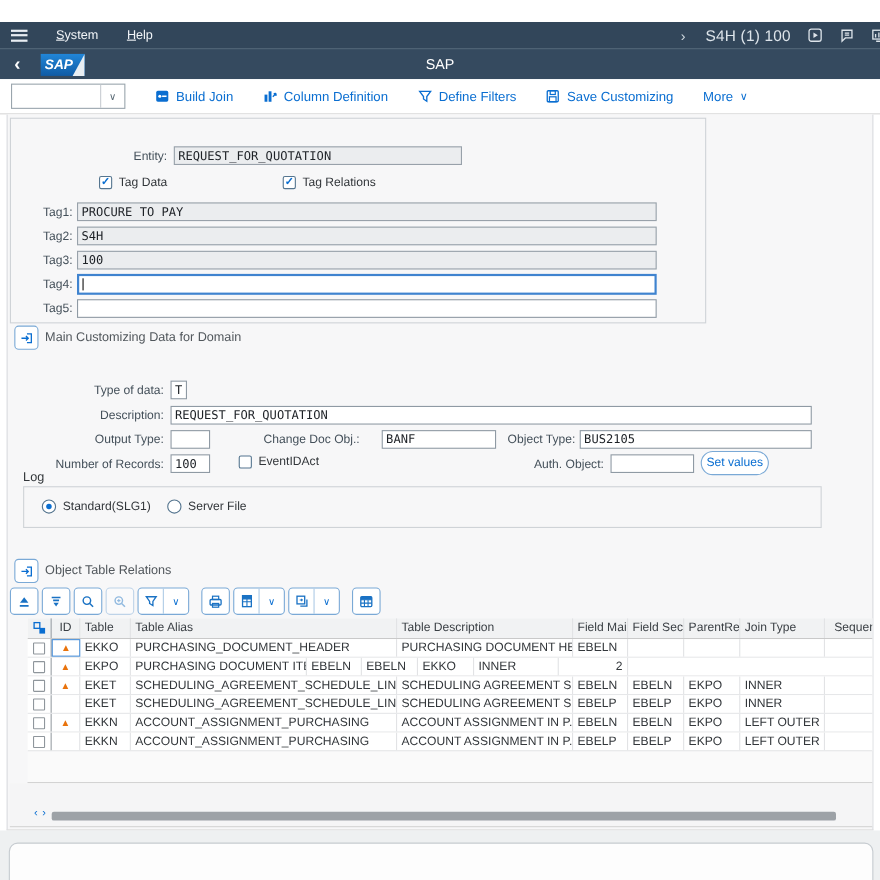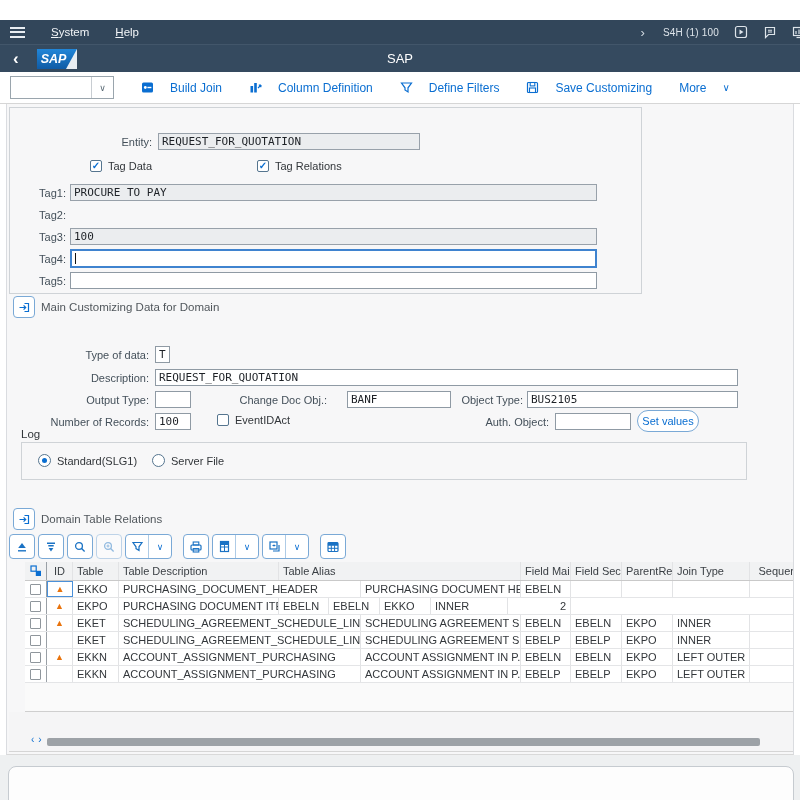--- a/index.html
+++ b/index.html
@@ -8,42 +8,42 @@
 
   
   .menubar { position:absolute; top:20px; left:0; width:800px; height:24px;
     background:#32465a; color:#fff; display:flex; align-items:center; font-size:11.5px; }
   .burger { width:15px; height:11px; margin-left:10px; display:flex; flex-direction:column; justify-content:space-between; cursor:pointer; }
   .burger i { display:block; height:2px; background:#e8edf2; }
   .menu-item { margin-left:26px; color:#f2f5f8; cursor:pointer; }
   .menu-item::first-letter { text-decoration:underline; }
   .menubar-right { position:absolute; right:0; top:0; height:24px; display:flex; align-items:center; color:#dde4ea; }
   .mb-chev { font-size:13px; margin-right:18px; color:#cfd8df; }
-  .sysinfo { font-size:10px; letter-spacing:.2px; }
+  .sysinfo { font-size:14px; letter-spacing:.2px; }
   .mb-ic { margin-left:15px; display:flex; align-items:center; }
 
   
   .appheader { position:absolute; top:44px; left:0; width:800px; height:28px;
     background:#354a5f; border-top:1px solid #42566a; display:flex; align-items:center; }
   .back { color:#fff; font-size:17px; line-height:1; margin-left:13px; cursor:pointer; font-weight:bold; }
   .saplogo { position:relative; margin-left:18px; width:40px; height:20px;
     background:linear-gradient(#2186d8,#0f5ba5); color:#fff; font-weight:bold; font-style:italic;
     font-size:12.5px; display:flex; align-items:center; padding-left:4px; overflow:hidden; }
   .saplogo::after { content:""; position:absolute; right:0; top:0;
     border-top:20px solid transparent; border-right:11px solid #e9eef2; }
   .apptitle { position:absolute; left:0; right:0; text-align:center; color:#fff; font-size:13px; }
 
   
   .toolbar { position:absolute; top:72px; left:0; width:800px; height:32px; background:#fff;
     border-bottom:1px solid #d6d6d6; display:flex; align-items:center; }
   .tb-select { width:104px; height:23px; margin-left:10px; border:1px solid #9aa5ad; background:#fff;
     display:flex; align-items:center; justify-content:flex-end; cursor:pointer; }
   .tb-select .sel-chev { width:22px; height:100%; border-left:1px solid #c8cdd2; display:flex;
     align-items:center; justify-content:center; color:#5a6a75; font-size:9px; }
-  .tb-act { display:flex; align-items:center; gap:16px; color:#0a6ed1; font-size:12px;
+  .tb-act { display:flex; align-items:center; gap:6px; color:#0a6ed1; font-size:12px;
     margin-left:27px; cursor:pointer; white-space:nowrap; }
   .tb-act svg { display:block; }
 
   
   .content { position:absolute; top:104px; left:6px; width:788px; height:651px;
     background:#f7f7f8; border-left:1px solid #dadce0; border-right:1px solid #dadce0;
     border-bottom:1px solid #d9d9d9; overflow:hidden; }
 
   .label { position:absolute; font-size:11px; color:#44505a; text-align:right; white-space:nowrap; }
   .field { position:absolute; height:17px; border:1px solid #8f9aa4; background:#fff;
@@ -221,20 +221,21 @@
     </div>
     <div class="cb checked" style="left:247px;top:52px">
       <span class="box"></span>
       <span class="cblabel">Tag Relations</span>
     </div>
 
     <div class="label" style="left:0;width:56px;top:79px">Tag1:</div>
     <div class="field ro" style="left:60px;top:76px;width:527px">PROCURE TO PAY</div>
 
     <div class="label" style="left:0;width:56px;top:101px">Tag2:</div>
+    <div class="field ro" style="left:60px;top:98px;width:527px">S4H</div>
 
     <div class="label" style="left:0;width:56px;top:123px">Tag3:</div>
     <div class="field ro" style="left:60px;top:120px;width:527px">100</div>
 
     <div class="label" style="left:0;width:56px;top:145px">Tag4:</div>
     <div class="field focused" style="left:60px;top:141px;width:527px;height:19px">
       <span class="cursorbar"></span>
       <span></span>
     </div>
 
@@ -284,21 +285,21 @@
       <span class="rlabel">Server File</span>
     </div>
   </div>
 
   <div class="sec-btn" style="left:6px;top:404px">
     <svg width="13" height="13" viewBox="0 0 13 13">
         <path d="M6.5 2.5 h4 v8 h-4" fill="none" stroke="#0a6ed1" stroke-width="1.2"></path>
         <path d="M1.5 6.5 h6 M5.6 4.4 l2.1 2.1 l-2.1 2.1" fill="none" stroke="#0a6ed1" stroke-width="1.2"></path>
       </svg>
   </div>
-  <div class="sec-title" style="left:34px;top:409px">Domain Table Relations</div>
+  <div class="sec-title" style="left:34px;top:409px">Object Table Relations</div>
 
   <div class="alv-toolbar">
     <div class="alv-btn">
       <svg width="14" height="14" viewBox="0 0 14 14">
           <path d="M7 3 L10.8 8 H3.2 Z" fill="#1a72c4"></path>
           <path d="M3 10.8 h8" stroke="#1a72c4" stroke-width="1.4"></path>
         </svg>
     </div>
     <div class="alv-btn">
       <svg width="14" height="14" viewBox="0 0 14 14">
@@ -368,22 +369,22 @@
   <div class="grid">
     <div class="thead">
       <div class="th c-sel">
         <svg width="12" height="12" viewBox="0 0 12 12">
             <rect x="1" y="1" width="5.2" height="5.2" fill="none" stroke="#0a6ed1" stroke-width="1.2"></rect>
             <rect x="5.8" y="5.8" width="5.2" height="5.2" fill="#0a6ed1"></rect>
           </svg>
       </div>
       <div class="th c-id">ID</div>
       <div class="th c-table">Table</div>
+      <div class="th c-alias">Table Alias</div>
       <div class="th c-desc">Table Description</div>
-      <div class="th c-alias">Table Alias</div>
       <div class="th c-fmain">Field Main</div>
       <div class="th c-fsec">Field Sec.</div>
       <div class="th c-prel">ParentRel</div>
       <div class="th c-jtype">Join Type</div>
       <div class="th c-seq">Sequence</div>
 
     </div>
     <div id="rows">
         <div class="trow">
           <div class="td c-sel">

